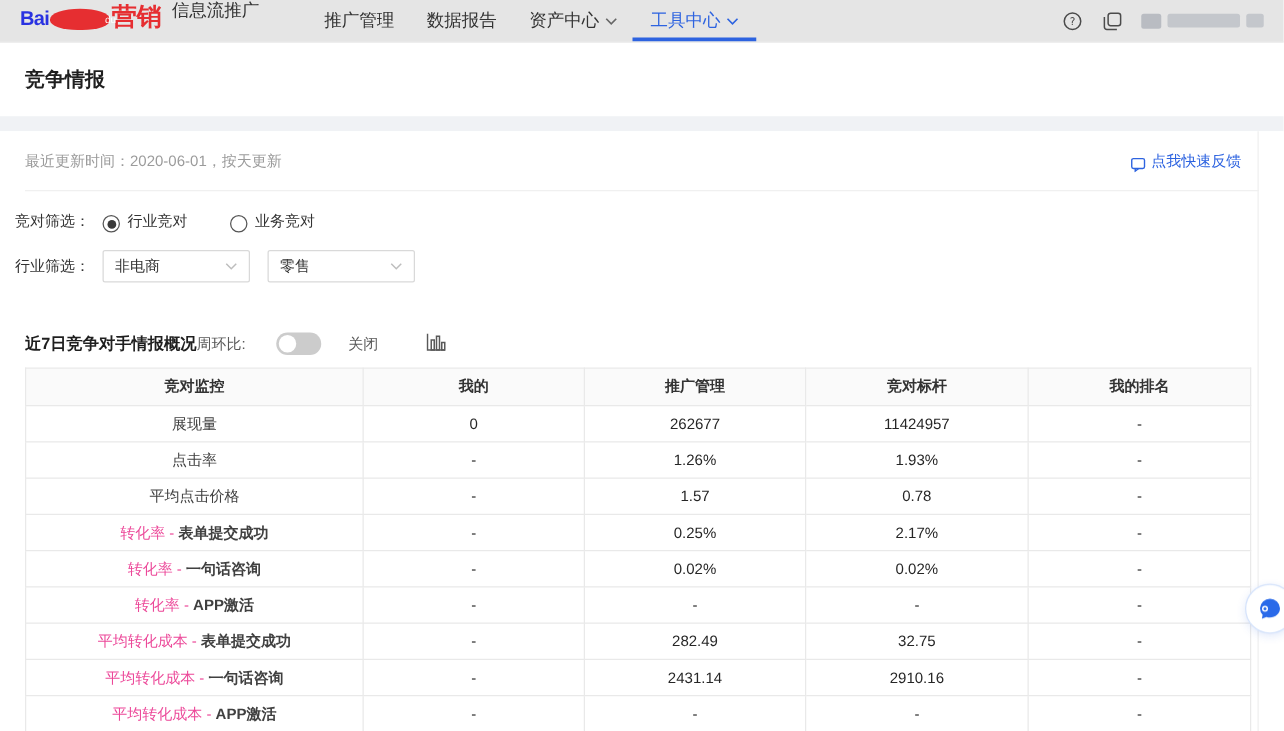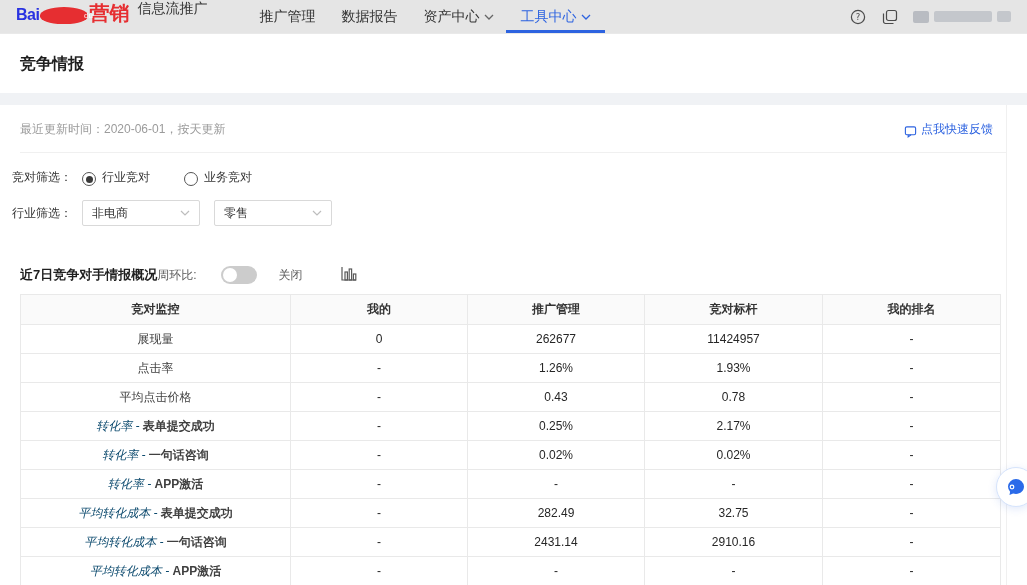--- a/index.html
+++ b/index.html
@@ -54,21 +54,21 @@
   .section-header{display:flex;justify-content:flex-start;align-items:center;padding:0 34px 0 20px;margin-top:40px;}
   .section-title{font-size:13px;font-weight:bold;color:#1f1f1f;}
   .section-tools{display:flex;align-items:center;gap:22px;font-size:12px;color:#595959;}
   .toggle{width:36px;height:18px;border-radius:9px;background:#ccc;position:relative;cursor:pointer;margin-left:2px;}
   .toggle .knob{position:absolute;left:2px;top:2px;width:14px;height:14px;border-radius:50%;background:#fff;}
   .chart-icon{margin-left:16px;cursor:pointer;color:#595959;}
   
   table.data{border-collapse:collapse;margin:10px 20px 0;width:980px;table-layout:fixed;font-size:12px;}
   table.data th,table.data td{border:1px solid var(--border);text-align:center;padding:0 12px;height:29px;font-weight:normal;}
   table.data thead th{background:#fafafa;color:#333;font-weight:bold;height:30px;}
-  td .prefix{color:#0c4a6e;font-style:italic;}
+  td .prefix{color:#ec4899;}
   td .mname{color:#404040;}
   td .mname.strong{font-weight:bold;}
   
   .float-chat{position:fixed;top:467px;right:-9px;width:40px;height:40px;border-radius:50%;background:#fff;
     border:1px solid #d5e3fb;box-shadow:0 2px 8px rgba(45,99,224,.15);display:flex;align-items:center;justify-content:center;cursor:pointer;}
 </style>
 </head>
 <body>
 
 <div class="topnav">
@@ -217,21 +217,21 @@
       <td><span class="prefix"></span><span class="mname">点击率</span></td>
       <td>-</td>
       <td>1.26%</td>
       <td>1.93%</td>
       <td>-</td>
     </tr>
 
     <tr>
       <td><span class="prefix"></span><span class="mname">平均点击价格</span></td>
       <td>-</td>
-      <td>0.43</td>
+      <td>1.57</td>
       <td>0.78</td>
       <td>-</td>
     </tr>
 
     <tr>
       <td><span class="prefix">转化率 - </span><span class="mname strong">表单提交成功</span></td>
       <td>-</td>
       <td>0.25%</td>
       <td>2.17%</td>
       <td>-</td>

